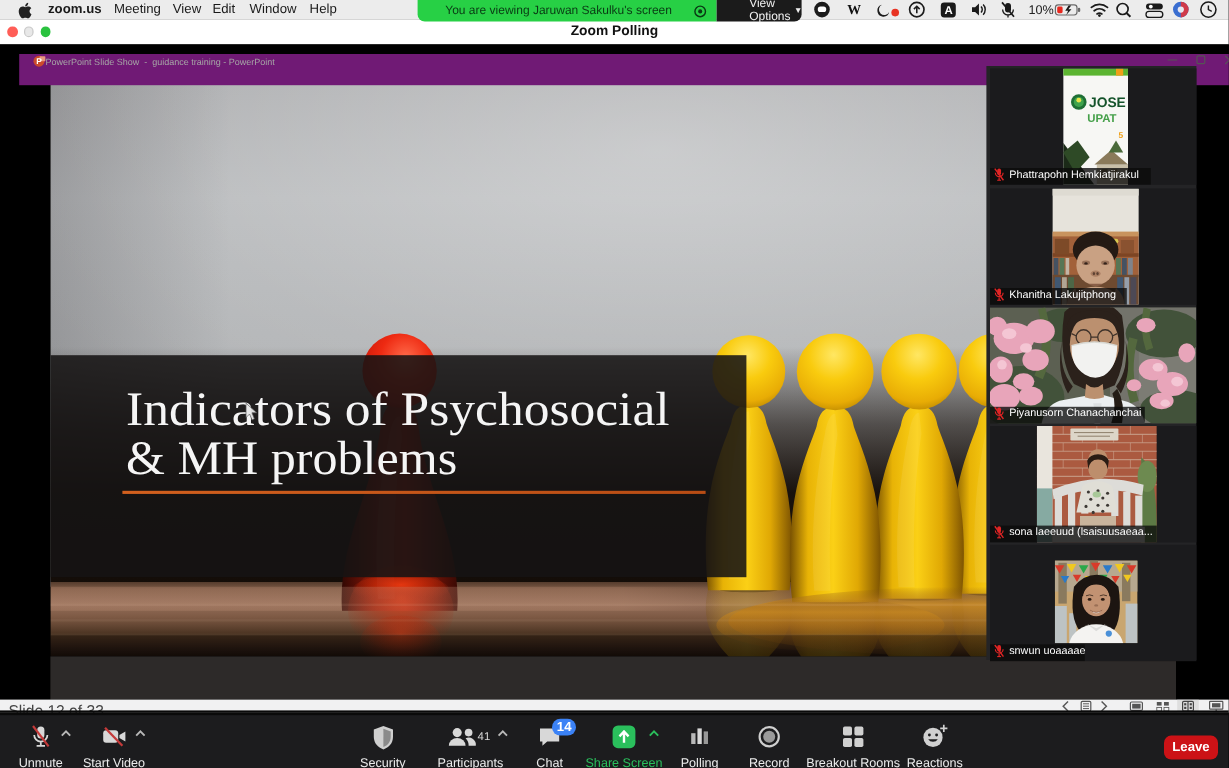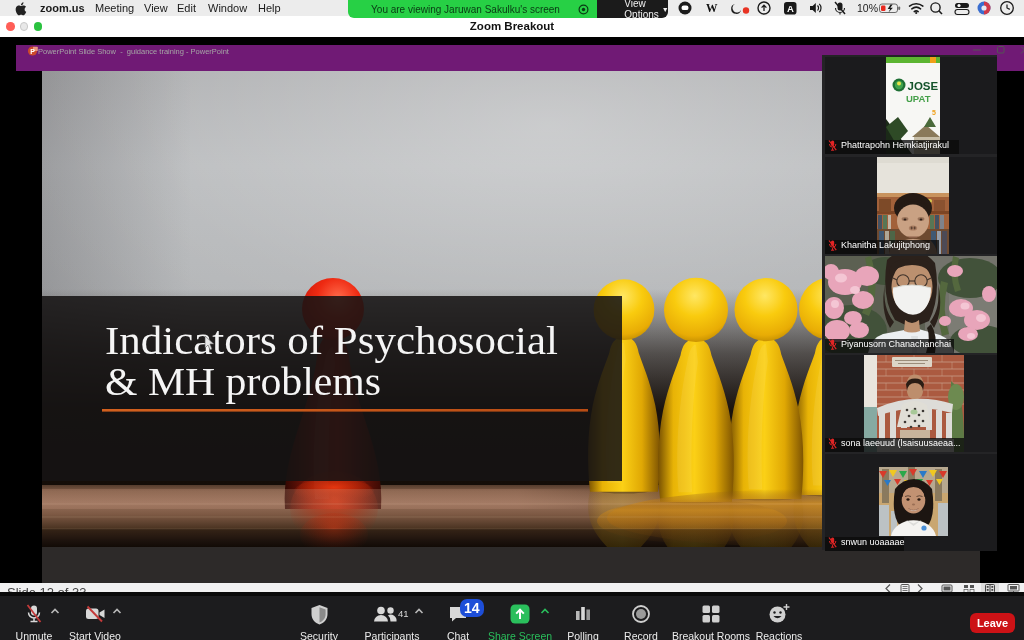--- a/index.html
+++ b/index.html
@@ -274,21 +274,21 @@
 
       <circle cx="333" cy="8" r="6.3" fill="none" stroke="#1a1a1a" stroke-width="1.3"></circle>
         <path d="M333 4.5 V8 l2.8 1.4" stroke="#1a1a1a" stroke-width="1.2" fill="none"></path>
     </svg>
   </div>
 
   <div class="abs" id="zoomtitle">
     <div class="tl" style="left:6.3px; background:#ff5e57;"></div>
     <div class="tl" style="left:19.7px; background:#e8e8e8; border:0.5px solid #c9c9c9;"></div>
     <div class="tl" style="left:33.5px; background:#2ac23f;"></div>
-    <div class="t-label">Zoom Breakout</div>
+    <div class="t-label">Zoom Polling</div>
   </div>
 
   <div class="abs" id="blackstrip"></div>
 
   <div class="abs" id="banner">
     <div class="green">
         <span style="margin-right:14px;">You are viewing Jaruwan Sakulku's screen</span>
       <svg width="11" height="11" viewBox="0 0 11 11" style="position:absolute; right:8px; top:3.5px;">
         <circle cx="5.5" cy="5.5" r="4.4" fill="none" stroke="#0a3a14" stroke-width="1.2"></circle>
         <circle cx="5.5" cy="5.5" r="1.7" fill="#0a3a14"></circle>
@@ -709,21 +709,21 @@
         <path d="M1.5 5 L5 1.5 L8.5 5" stroke="#b8b8b8" stroke-width="1.6" fill="none"></path>
       </svg>
 
     <div class="titem" style="left:432px; width:52px;">
       <div class="ic">
           <svg width="22" height="22" viewBox="0 0 22 22">
         <path d="M3 4 h16 v11 h-10 l-4 3.5 v-3.5 h-2 z" fill="#d8d8d8"></path>
       </svg>
         </div>
       <div class="lb">Chat</div>
-      <div style="position:absolute; left:28px; top:-4px; background:#1d4ed8; color:#fff; font-size:14px; font-weight:bold; border-radius:7px; padding:1px 4px;">14</div>
+      <div style="position:absolute; left:28px; top:-4px; background:#3b82f6; color:#fff; font-size:11px; font-weight:bold; border-radius:7px; padding:1px 4px;">14</div>
     </div>
 
     <div class="titem" style="left:485px; width:70px; color:#2abf5c;">
       <div class="ic">
           <svg width="22" height="22" viewBox="0 0 22 22">
         <rect x="1.5" y="1.5" width="19" height="19" rx="4.5" fill="#2abf5c"></rect>
         <path d="M11 16 V7.2 M7.2 10.6 L11 6.6 L14.8 10.6" stroke="#fff" stroke-width="2" fill="none"></path>
       </svg>
         </div>
       <div class="lb">Share Screen</div>

